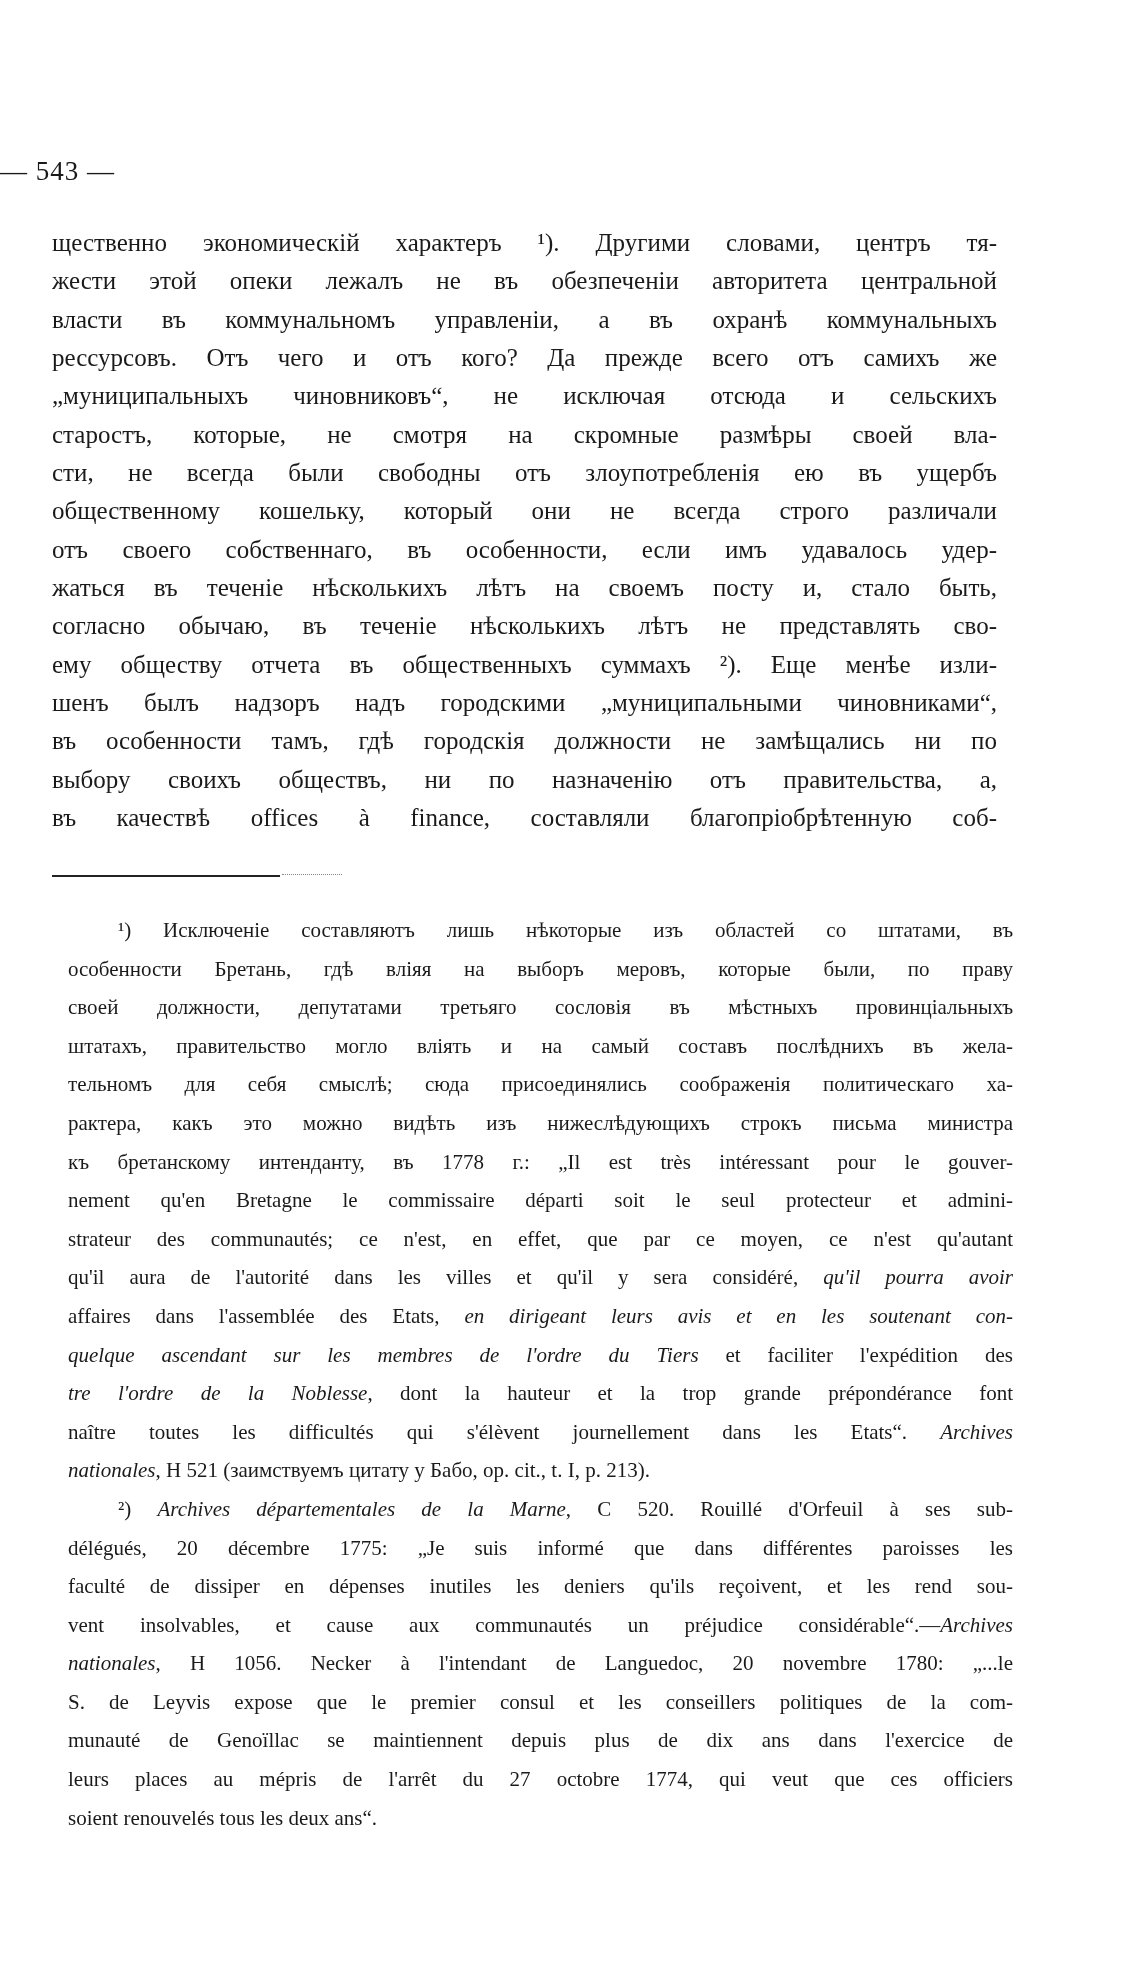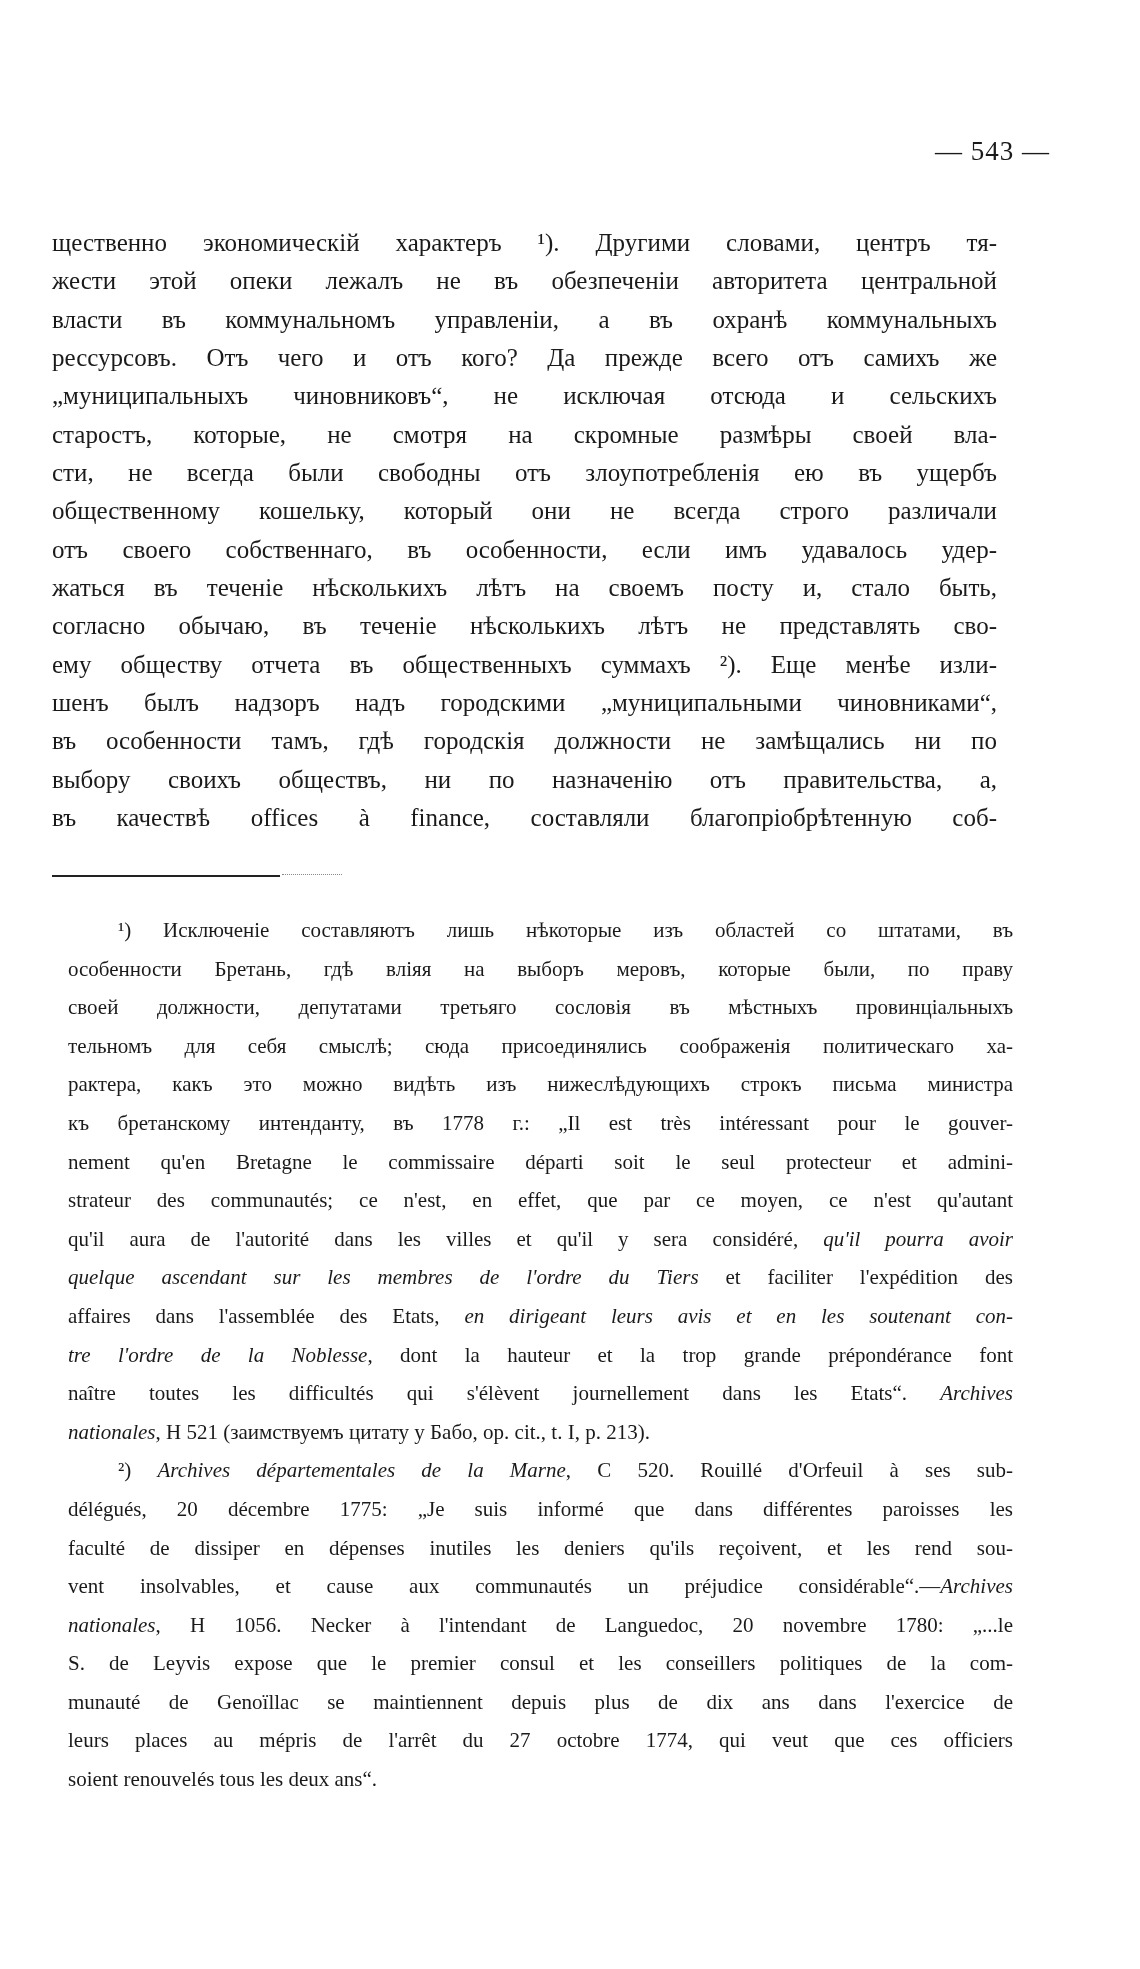--- a/index.html
+++ b/index.html
@@ -1,18 +1,18 @@
 <!DOCTYPE html>
 <html><head>
 <meta charset="utf-8">
 <style>
   html, body { margin:0; padding:0; background:#ffffff; }
   body { width:1140px; height:1969px; position:relative; overflow:hidden;
          font-family:"Liberation Serif","DejaVu Serif",serif; color:#1a1a1a; }
-  .page-number { position:absolute; top:136px; left:0; width:1050px; text-align:right;
+  .page-number { position:absolute; top:156px; left:0; width:1050px; text-align:left;
                  font-size:27px; letter-spacing:1px; }
   .body-text { position:absolute; left:52px; top:224px; width:945px; }
   .line { height:38.35px; line-height:38.35px; font-size:25px; text-align:justify;
           text-align-last:justify; white-space:nowrap; overflow:visible; }
   .rule { position:absolute; left:52px; top:875px; width:228px; height:0;
           border-top:2px solid #222; }
   .rule-dots { position:absolute; left:282px; top:874px; width:60px; height:0;
                border-top:1px dotted #888; }
   .footnotes { position:absolute; left:68px; top:911px; width:945px; }
   .fline { height:38.6px; line-height:38.6px; font-size:21px; text-align:justify;
@@ -48,33 +48,34 @@
   </div>
 
   <div class="rule"></div>
   <div class="rule-dots"></div>
 
   <div class="footnotes">
 
     <div class="fline indent">¹) Исключеніе составляютъ лишь нѣкоторые изъ областей со штатами, въ</div>
     <div class="fline">особенности Бретань, гдѣ вліяя на выборъ меровъ, которые были, по праву</div>
     <div class="fline">своей должности, депутатами третьяго сословія въ мѣстныхъ провинціальныхъ</div>
+    <div class="fline">штатахъ, правительство могло вліять и на самый составъ послѣднихъ въ жела-</div>
     <div class="fline">тельномъ для себя смыслѣ; сюда присоединялись соображенія политическаго ха-</div>
     <div class="fline">рактера, какъ это можно видѣть изъ нижеслѣдующихъ строкъ письма министра</div>
     <div class="fline">къ бретанскому интенданту, въ 1778 г.: „Il est très intéressant pour le gouver-</div>
     <div class="fline">nement qu'en Bretagne le commissaire départi soit le seul protecteur et admini-</div>
     <div class="fline">strateur des communautés; ce n'est, en effet, que par ce moyen, ce n'est qu'autant</div>
     <div class="fline">
       <span>qu'il aura de l'autorité dans les villes et qu'il y sera considéré, </span><span class="it">qu'il pourra avoir</span>
     </div>
     <div class="fline">
-      <span class="it">quelque ascendant sur les membres de l'ordre du Tiers</span><span> et faciliter l'expédition des</span>
+      <span>affaires dans l'assemblée des Etats, </span><span class="it">en dirigeant leurs avis et en les soutenant con-</span>
     </div>
     <div class="fline">
-      <span>affaires dans l'assemblée des Etats, </span><span class="it">en dirigeant leurs avis et en les soutenant con-</span>
+      <span class="it">quelque ascendant sur les membres de l'ordre du Tiers</span><span> et faciliter l'expédition des</span>
     </div>
     <div class="fline">
       <span class="it">tre l'ordre de la Noblesse</span><span>, dont la hauteur et la trop grande prépondérance font</span>
     </div>
     <div class="fline">
       <span>naître toutes les difficultés qui s'élèvent journellement dans les Etats“. </span><span class="it">Archives</span>
     </div>
     <div class="fline last">
       <span class="it">nationales</span><span>, H 521 (заимствуемъ цитату у Бабо, op. cit., t. I, p. 213).</span>
     </div>

